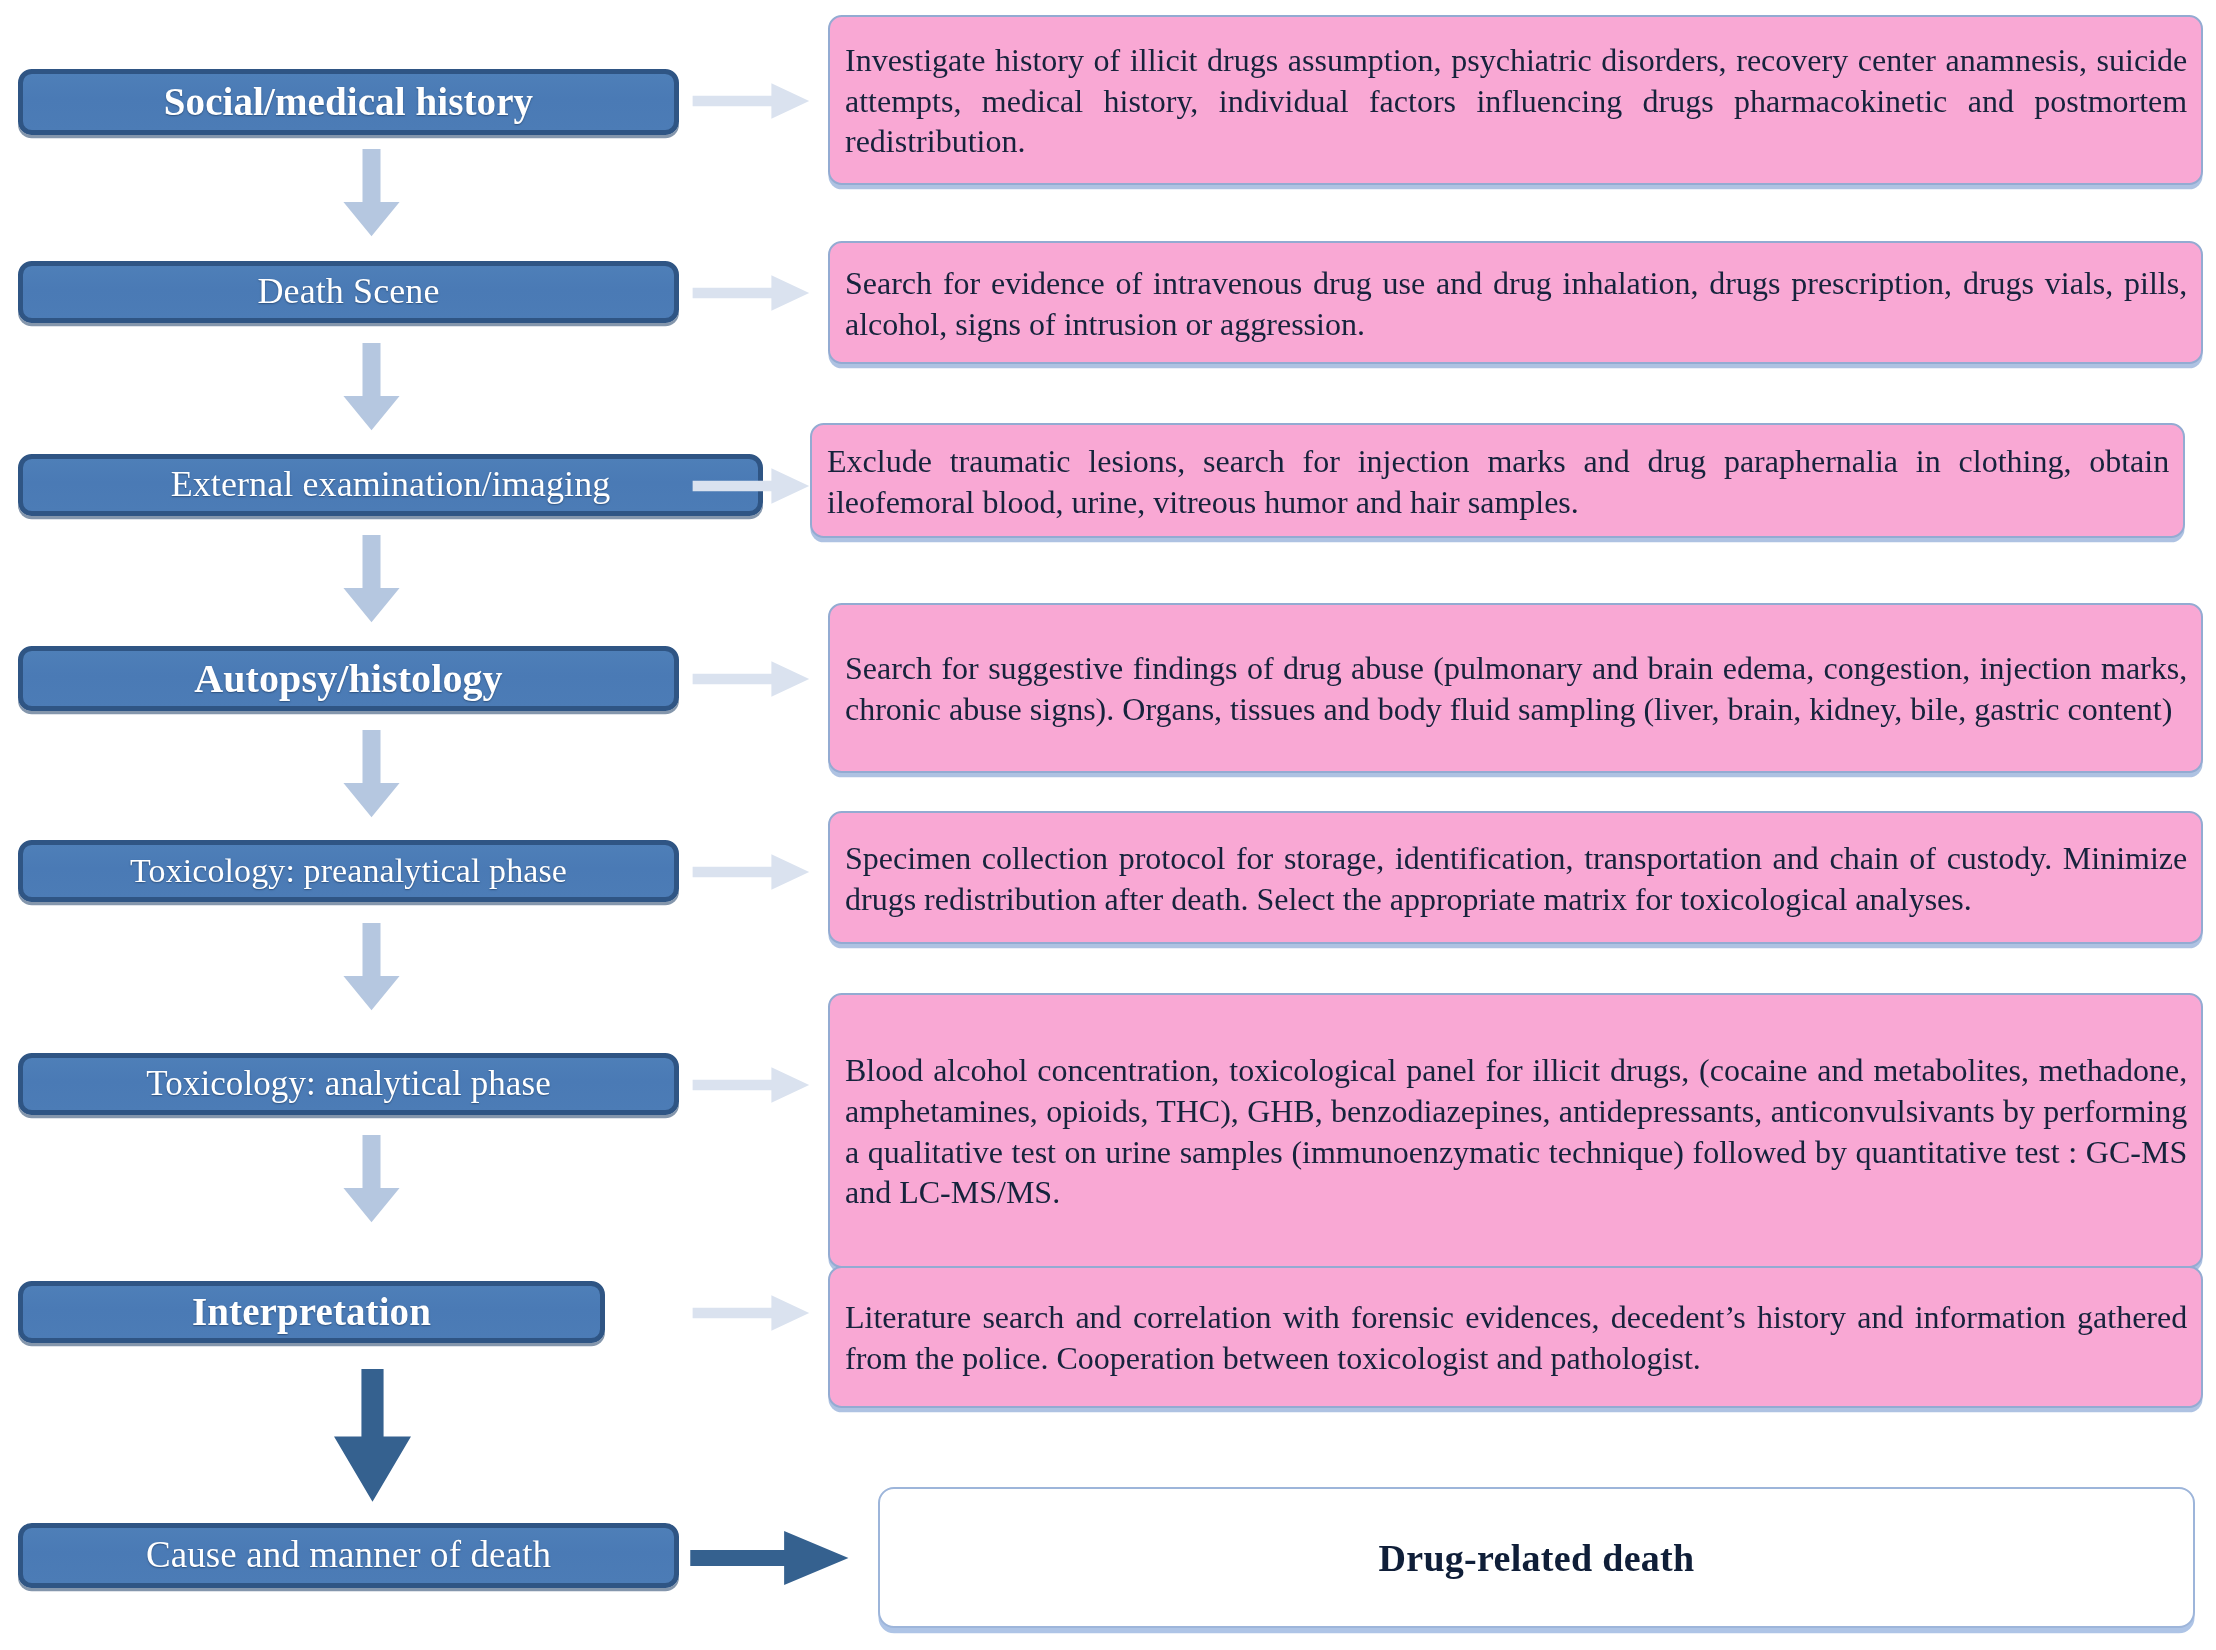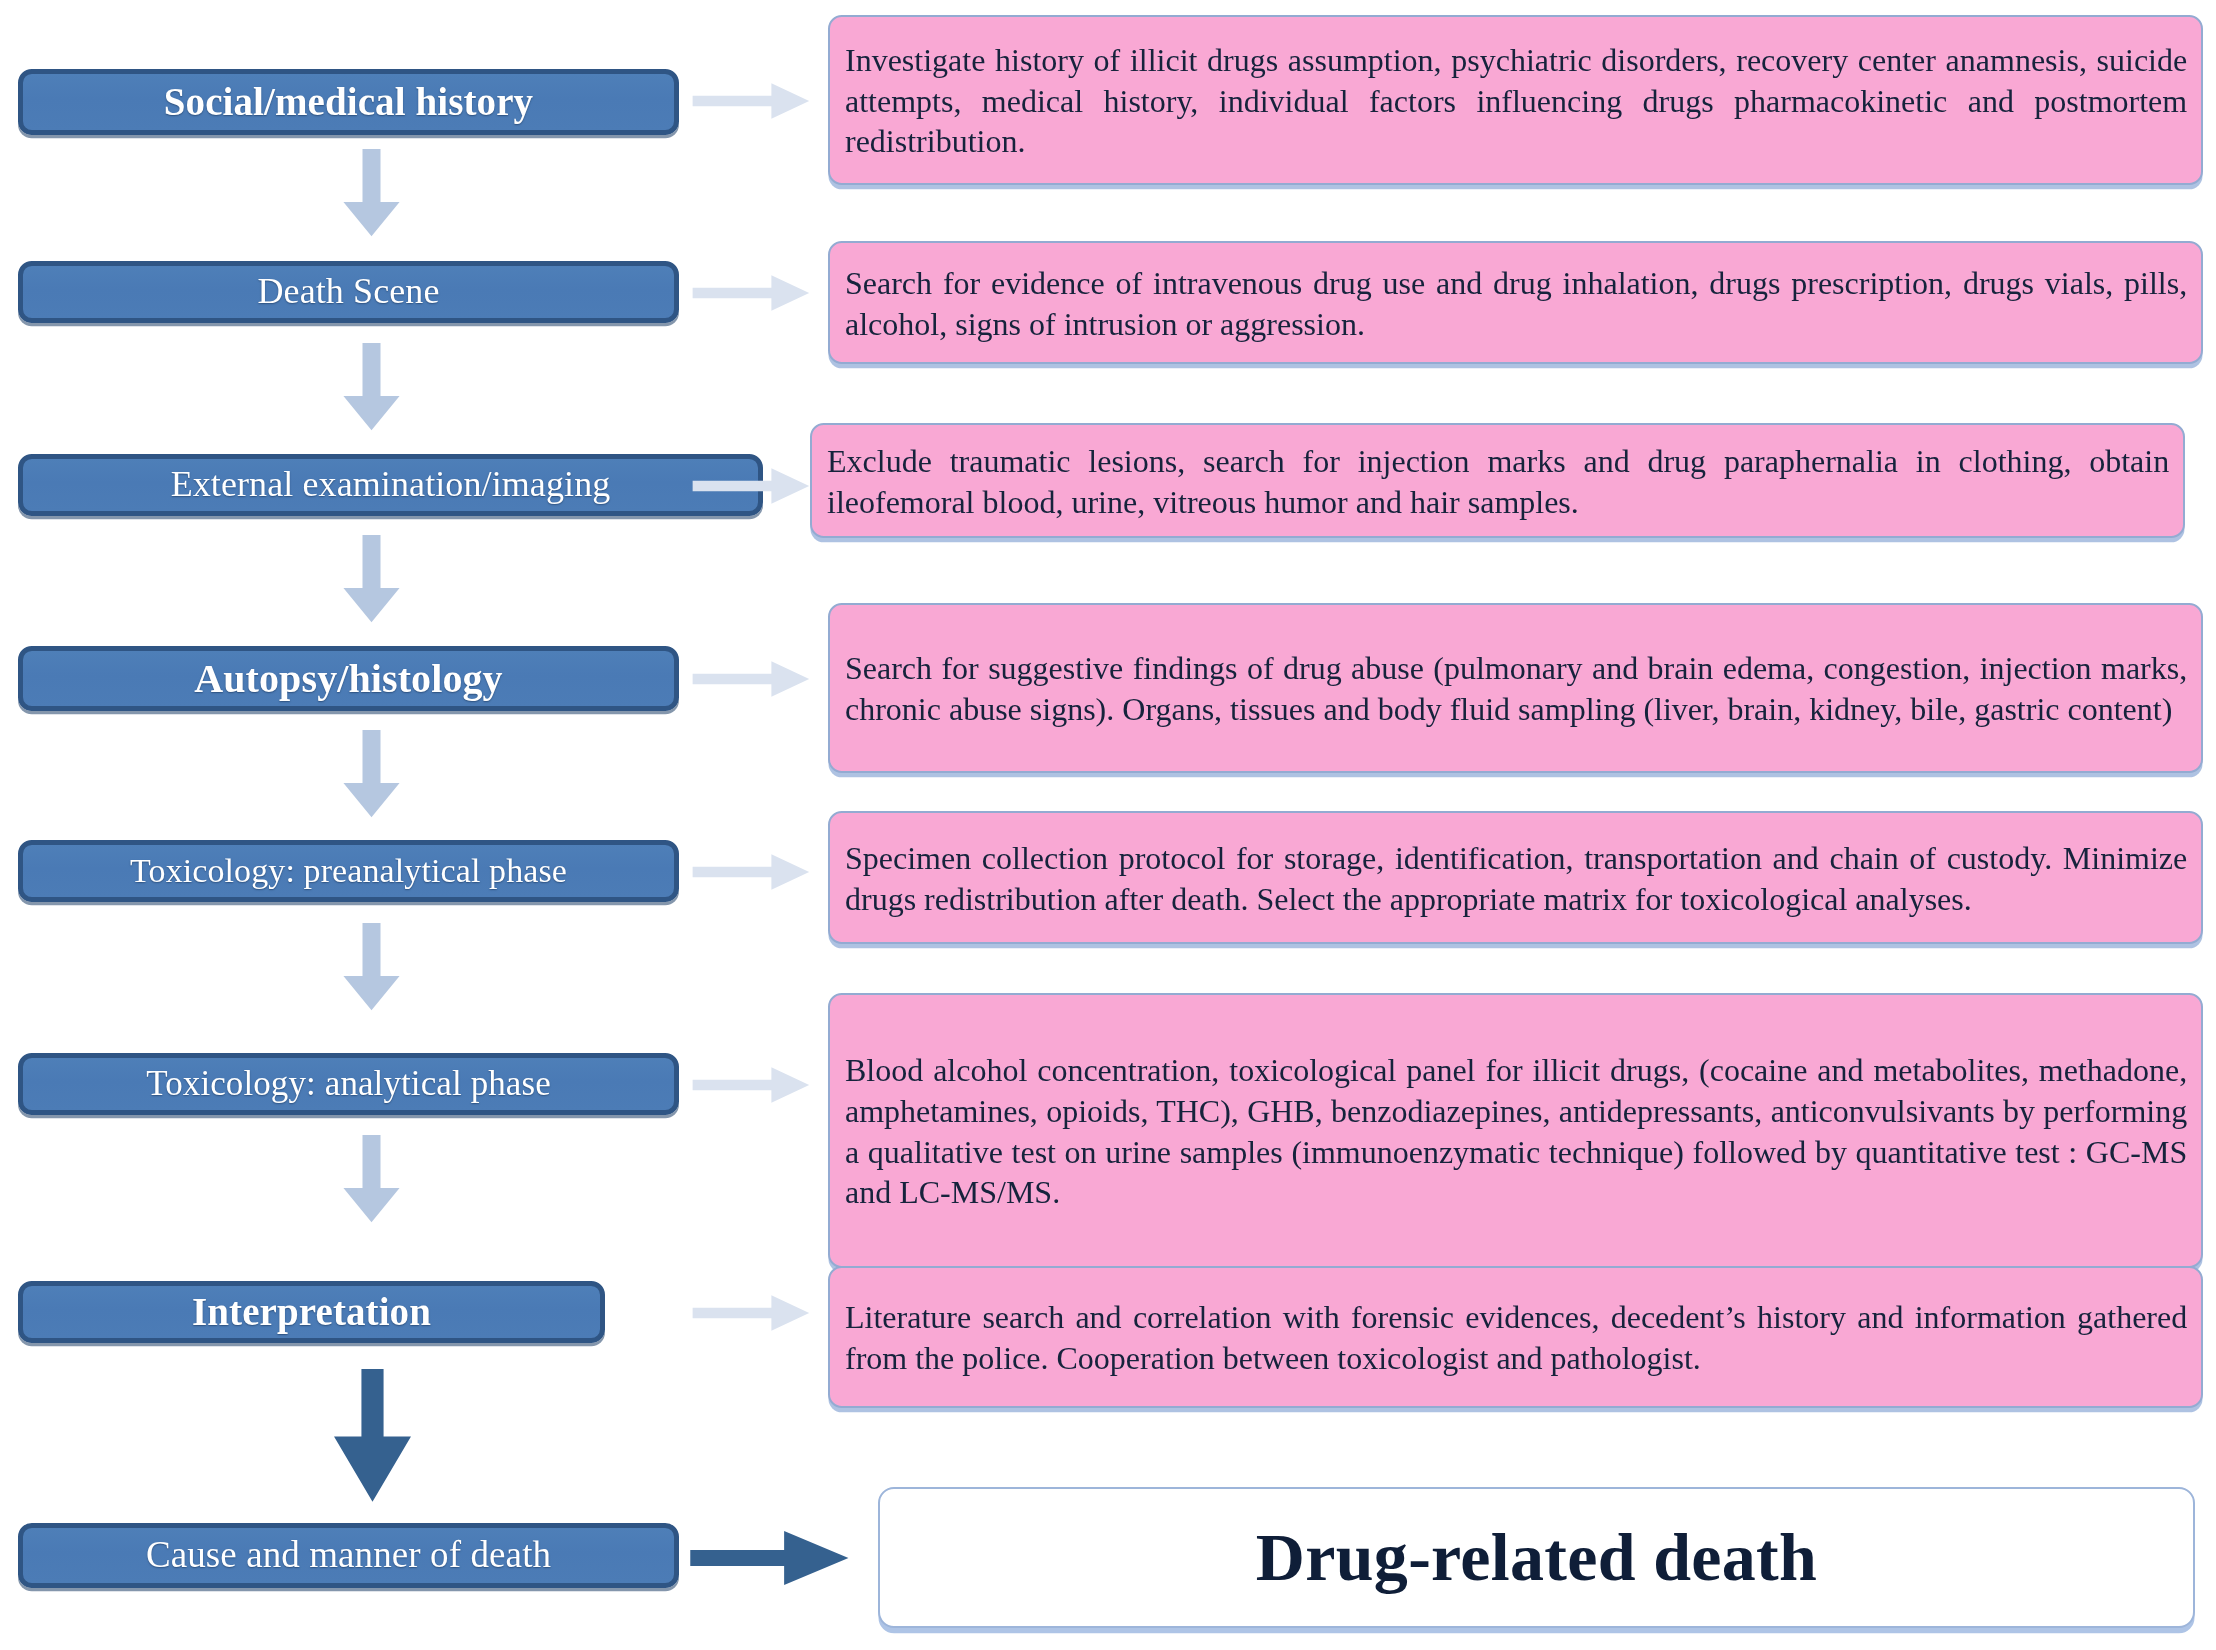--- a/index.html
+++ b/index.html
@@ -72,21 +72,21 @@
     box-sizing: border-box;
     border: 2.6px solid #9db5da;
     border-radius: 16px;
     background: #ffffff;
     box-shadow: 0 5.8px 0 -0.5px #aec4e6;
     display: flex;
     align-items: center;
     justify-content: center;
   }
   .result-text {
-    font-size: 68px;
+    font-size: 38px;
     font-weight: bold;
     color: #0f1e38;
     font-family: "Liberation Serif", "DejaVu Serif", serif;
     letter-spacing: 0.3px;
   }
 
   
   .arrow {
     position: absolute;
   }

